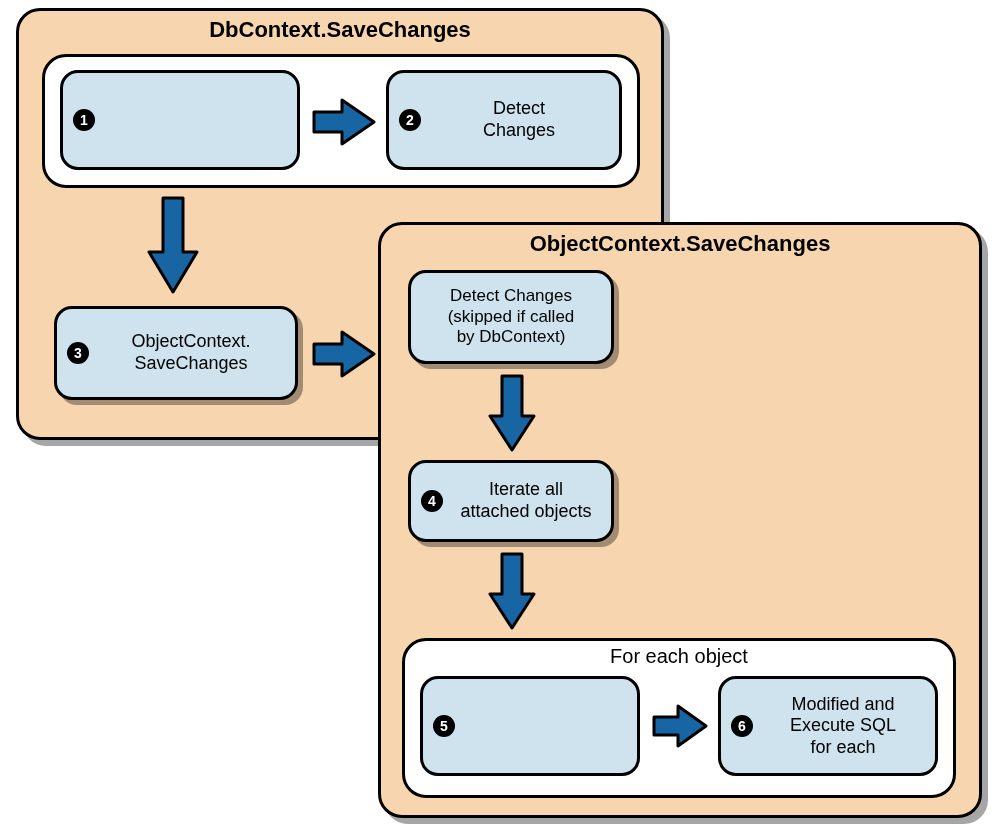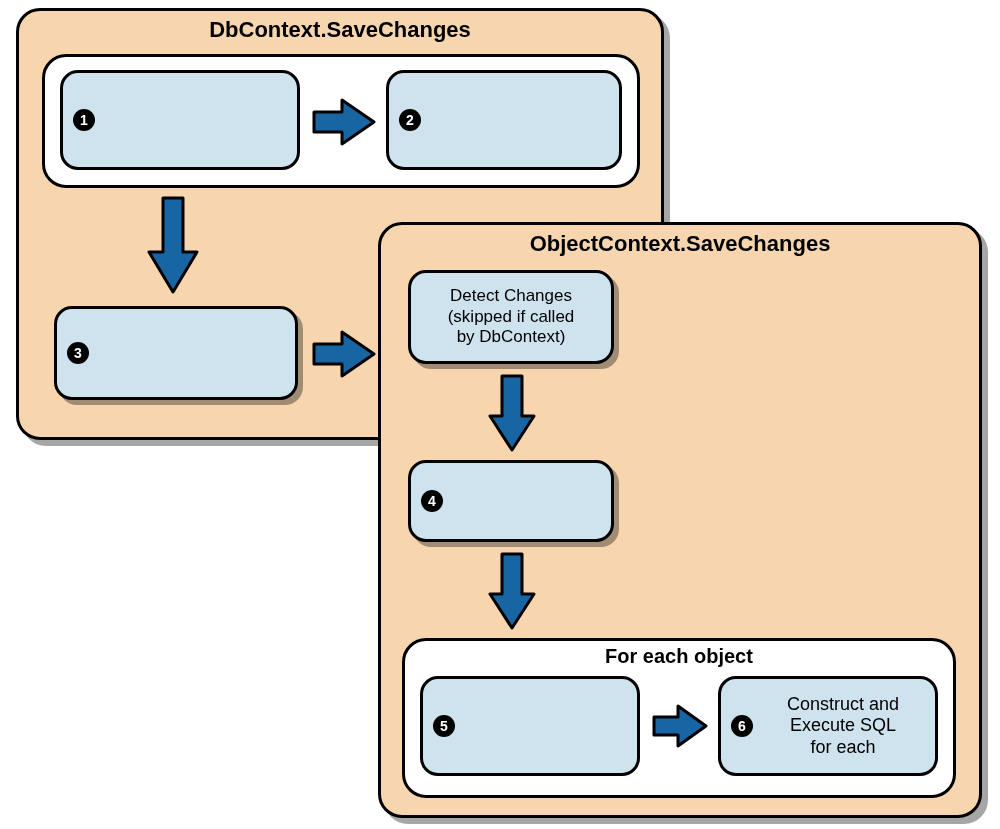--- a/index.html
+++ b/index.html
@@ -32,21 +32,21 @@
   }
   .whitebox {
     position: absolute;
     background: #ffffff;
     border: 3px solid #000;
     border-radius: 24px;
     box-sizing: border-box;
   }
   .whitebox-title {
     text-align: center;
-    font-weight: 700;
+    font-weight: 400;
     font-size: 20px;
     padding-top: 4px;
   }
   .step {
     position: absolute;
     background: #cfe3ee;
     border: 3px solid #000;
     border-radius: 18px;
     box-shadow: 5px 5px 0 rgba(0,0,0,0.35);
     box-sizing: border-box;
@@ -95,28 +95,32 @@
   <div class="step no-shadow" style="left:60px; top:70px; width:240px; height:100px;">
     <span class="badge">1</span>
   </div>
 
   <svg class="arrow" style="left:312px; top:98px; width:64px; height:48px;" viewBox="0 0 64 48">
     <path d="M2 14 H30 V2 L62 24 L30 46 V34 H2 Z" fill="#1765a3" stroke="#000" stroke-width="3" stroke-linejoin="round"></path>
   </svg>
 
   <div class="step no-shadow" style="left:386px; top:70px; width:236px; height:100px;">
     <span class="badge">2</span>
+    <span class="step-text">Detect
+Changes</span>
   </div>
 
   <svg class="arrow" style="left:147px; top:196px; width:52px; height:98px;" viewBox="0 0 52 98">
     <path d="M16 2 H36 V56 H50 L26 96 L2 56 H16 Z" fill="#1765a3" stroke="#000" stroke-width="3" stroke-linejoin="round"></path>
   </svg>
 
   <div class="step" style="left:54px; top:306px; width:244px; height:94px;">
     <span class="badge">3</span>
+    <span class="step-text">ObjectContext.
+SaveChanges</span>
   </div>
 
   <svg class="arrow" style="left:312px; top:330px; width:64px; height:48px;" viewBox="0 0 64 48">
     <path d="M2 14 H30 V2 L62 24 L30 46 V34 H2 Z" fill="#1765a3" stroke="#000" stroke-width="3" stroke-linejoin="round"></path>
   </svg>
 
   <div class="panel" style="left:378px; top:222px; width:604px; height:596px;">
     <div class="panel-title">ObjectContext.SaveChanges</div>
   </div>
 
@@ -125,38 +129,40 @@
 (skipped if called
 by DbContext)</span>
   </div>
 
   <svg class="arrow" style="left:488px; top:374px; width:48px; height:78px;" viewBox="0 0 48 78">
     <path d="M14 2 H34 V42 H46 L24 76 L2 42 H14 Z" fill="#1765a3" stroke="#000" stroke-width="3" stroke-linejoin="round"></path>
   </svg>
 
   <div class="step" style="left:408px; top:460px; width:206px; height:82px;">
     <span class="badge">4</span>
+    <span class="step-text">Iterate all
+attached objects</span>
   </div>
 
   <svg class="arrow" style="left:488px; top:552px; width:48px; height:78px;" viewBox="0 0 48 78">
     <path d="M14 2 H34 V42 H46 L24 76 L2 42 H14 Z" fill="#1765a3" stroke="#000" stroke-width="3" stroke-linejoin="round"></path>
   </svg>
 
   <div class="whitebox" style="left:402px; top:638px; width:554px; height:160px;">
     <div class="whitebox-title">For each object</div>
   </div>
 
   <div class="step no-shadow" style="left:420px; top:676px; width:220px; height:100px;">
     <span class="badge">5</span>
   </div>
 
   <svg class="arrow" style="left:652px; top:704px; width:56px; height:44px;" viewBox="0 0 56 44">
     <path d="M2 13 H26 V2 L54 22 L26 42 V31 H2 Z" fill="#1765a3" stroke="#000" stroke-width="3" stroke-linejoin="round"></path>
   </svg>
 
   <div class="step no-shadow" style="left:718px; top:676px; width:220px; height:100px;">
     <span class="badge">6</span>
-    <span class="step-text">Construct and
+    <span class="step-text">Modified and
 Execute SQL
 for each</span>
   </div>
 
 </div>
 
 </body></html>

